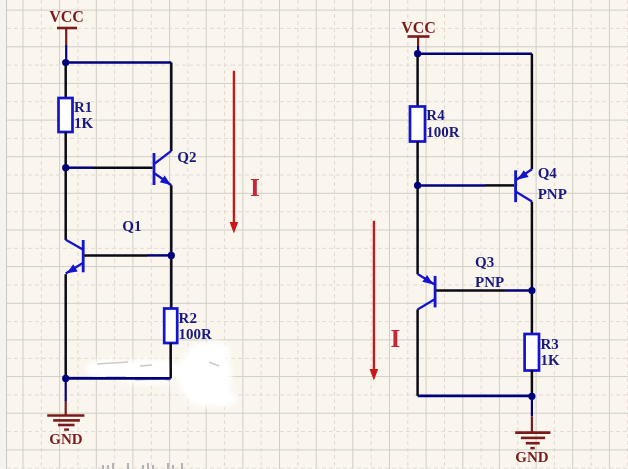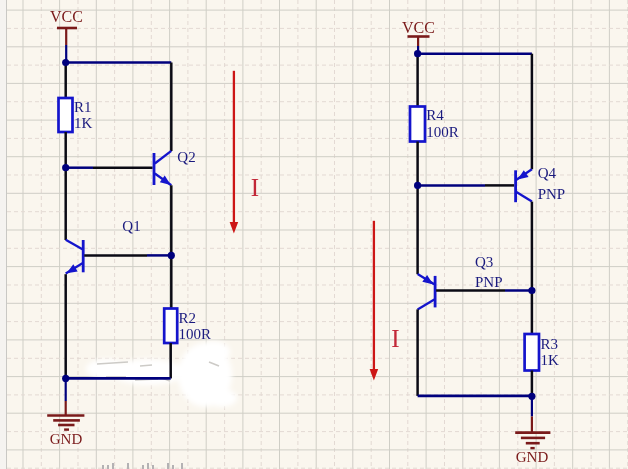--- a/index.html
+++ b/index.html
@@ -1,16 +1,16 @@
 <!DOCTYPE html>
 <html><head>
 <meta charset="utf-8">
 <style>
 html,body{margin:0;padding:0;background:#FAF6EE;}
-#c{position:relative;width:628px;height:469px;overflow:hidden;}
+#c{position:relative;width:628px;height:469px;overflow:hidden;font-weight:bold;}
 text{font-family:"Liberation Serif",serif;}
 </style>
 </head>
 <body>
 <div id="c">
 <svg width="628" height="469" viewBox="0 0 628 469">
 <rect x="0" y="0" width="628" height="469" fill="#FAF6EE"></rect>
 <line x1="4.7" y1="0.0" x2="4.7" y2="469.0" stroke="#E3D9D3" stroke-width="1" stroke-dasharray="4,3"></line>
 <line x1="23.0" y1="0.0" x2="23.0" y2="469.0" stroke="#CFCEC6" stroke-width="1"></line>
 <line x1="41.3" y1="0.0" x2="41.3" y2="469.0" stroke="#E3D9D3" stroke-width="1" stroke-dasharray="4,3"></line>

